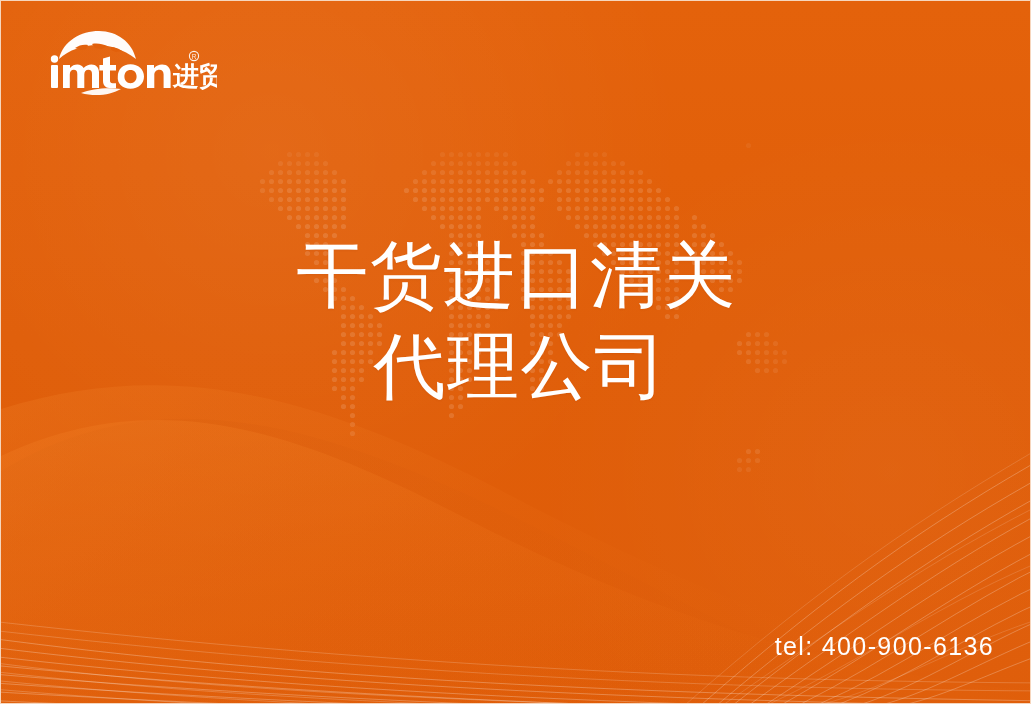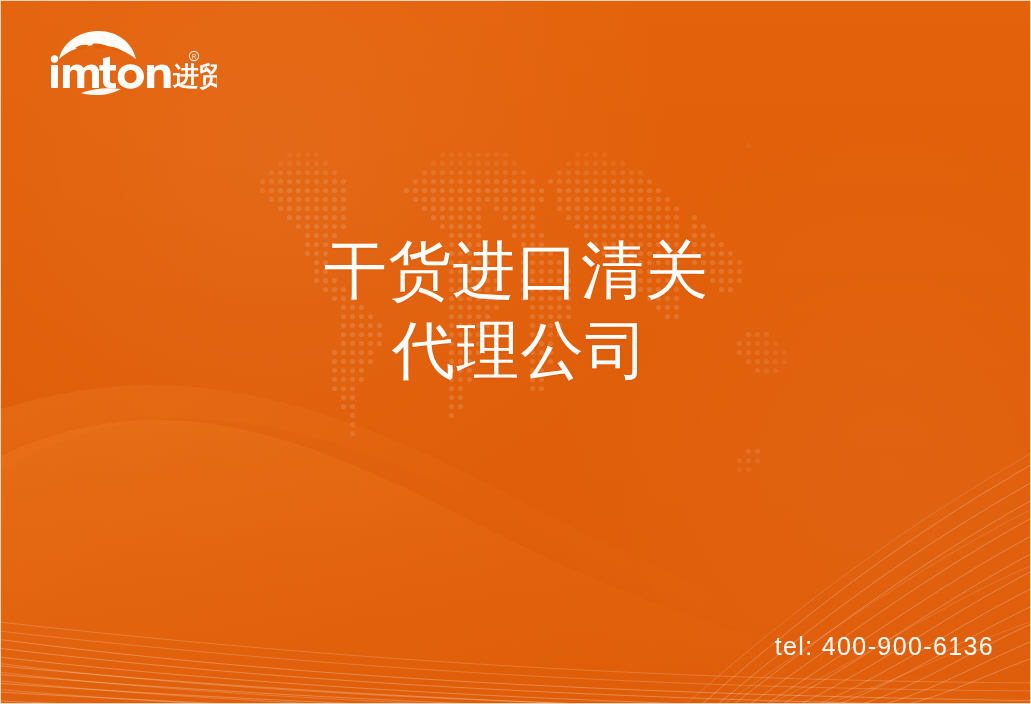--- a/index.html
+++ b/index.html
@@ -76,21 +76,21 @@
   .headline {
     position: absolute;
     left: 0;
     top: 232px;
     width: 1031px;
     text-align: center;
     color: #ffffff;
     line-height: 1.18;
     letter-spacing: 0.02em;
     font-weight: 400;
-    font-size: 63px;
+    font-size: 72px;
     text-shadow: 0 1px 2px rgba(140,52,0,0.10);
     pointer-events: none;
   }
   .headline .line {
     display: block;
     white-space: nowrap;
   }
   .headline .line-2 {
     margin-top: 6px;
     margin-left: 8px;

